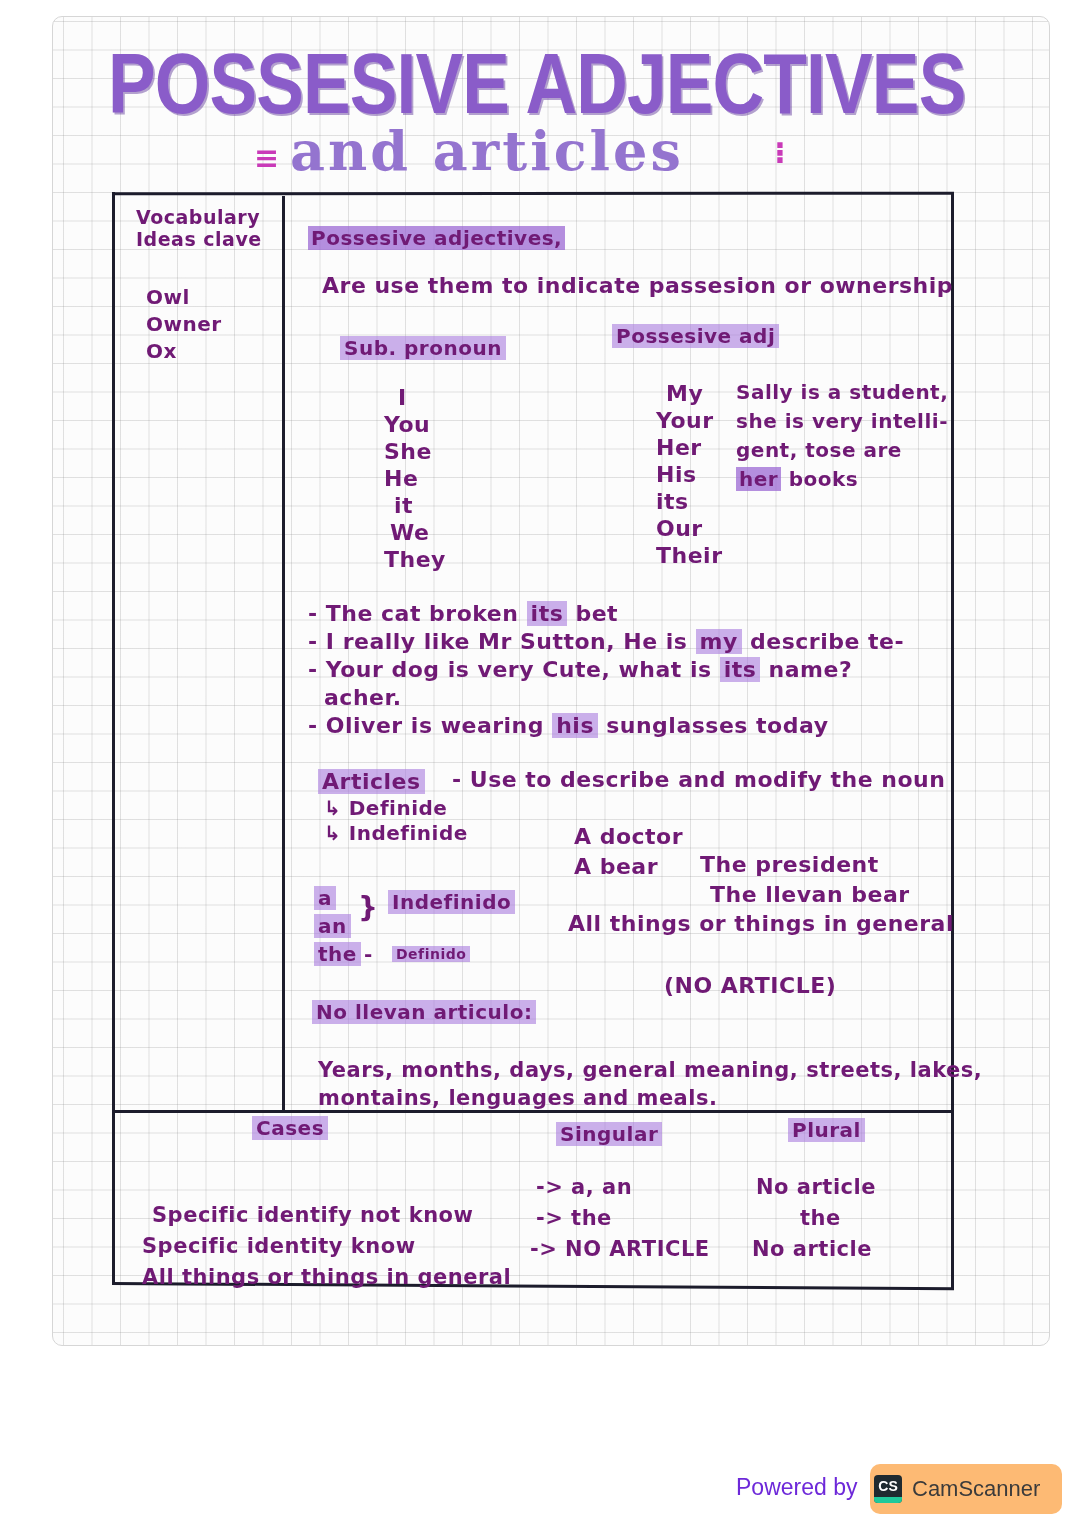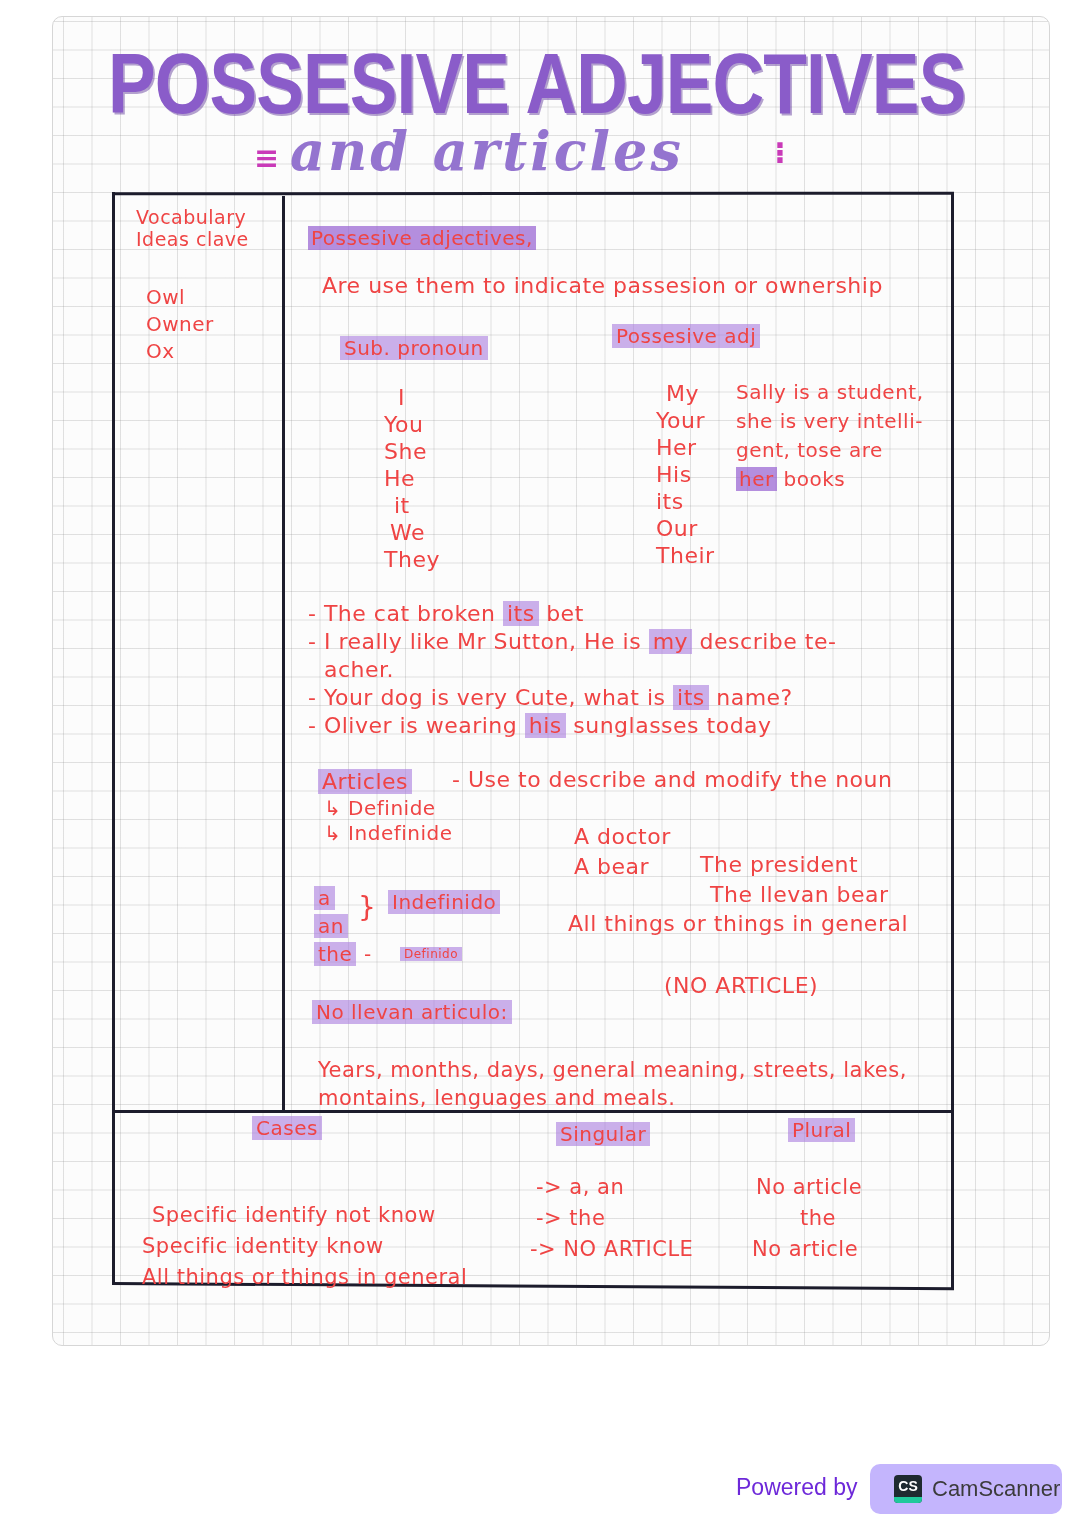--- a/index.html
+++ b/index.html
@@ -18,33 +18,33 @@
     background-position:10px 4px;
   }
   .abs { position:absolute; }
   .title {
     left:108px; top:40px; font-family:"Liberation Sans", sans-serif; font-weight:bold;
     font-size:86px; letter-spacing:-1px; color:#8a5cc9; line-height:1;
     text-shadow: 2px 2px 0 rgba(90,50,150,0.45); transform:scaleX(0.83); transform-origin:left top;
     white-space:nowrap;
   }
   .subtitle {
-    left:250px; top:120px; font-family:"DejaVu Serif", serif; font-style:italic; font-weight:bold;
+    left:250px; top:120px; font-family:"DejaVu Serif", serif; font-weight:bold;
     font-size:54px; color:#9474cf; letter-spacing:3px; line-height:1; white-space:nowrap;
   }
   .deco { color:#c93ab8; font-size:30px; font-weight:bold; line-height:0.5; width:20px; text-align:center; }
-  .hand { font-family:"DejaVu Sans", sans-serif; font-size:22px; line-height:28px; color:#ef4444; white-space:nowrap; letter-spacing:0.5px; }
+  .hand { font-family:"DejaVu Sans", sans-serif; font-size:22px; line-height:28px; color:#701a75; white-space:nowrap; letter-spacing:0.5px;font-weight:bold; }
   .hl { background:rgba(168,124,222,0.6); padding:0 4px; }
   .hl-strong { background:rgba(150,96,210,0.7); padding:0 3px; }
   .vline { position:absolute; width:3px; background:#1c1c2c; }
   .hline { position:absolute; height:3px; background:#1c1c2c; }
   .footer-label { left:736px; top:1474px; font-family:"Liberation Sans", sans-serif; font-size:23px; color:#6d28d9; }
   .cs-badge {
-    left:870px; top:1464px; width:192px; height:50px; background:#c4b5fd; border-radius:10px;
-    display:flex; align-items:center; gap:10px; padding-left:24px; box-sizing:border-box;
+    left:870px; top:1464px; width:192px; height:50px; background:#fdba74; border-radius:10px;
+    display:flex; align-items:center; gap:10px; padding-left:4px; box-sizing:border-box;
   }
   .cs-logo {
     width:28px; height:28px; background:#1f2a30; border-radius:4px; color:#fff; font-family:"Liberation Sans", sans-serif;
     font-weight:bold; font-size:14px; display:flex; align-items:center; justify-content:center; position:relative; overflow:hidden;
   }
   .cs-logo::after { content:""; position:absolute; left:0; right:0; bottom:0; height:6px; background:#1fc99b; }
   .cs-name { font-family:"Liberation Sans", sans-serif; font-size:22px; color:#3b3b3b; }
 </style>
 </head>
 <body>
@@ -110,22 +110,22 @@
   <div>gent, tose are</div>
   <div>
     <span class="hl-strong">her</span>
     <span>books</span>
   </div>
 </div>
 
 <div class="abs hand" style="left:308px;top:600px;line-height:28px;">
   <div><span>- The cat broken </span><span class="hl">its</span><span> bet</span></div>
   <div><span>- I really like Mr Sutton, He is </span><span class="hl">my</span><span> describe te-</span></div>
+  <div><span>- Your dog is very Cute, what is </span><span class="hl">its</span><span> name?</span></div>
   <div style="padding-left:16px;"><span>  acher.</span></div>
-  <div><span>- Your dog is very Cute, what is </span><span class="hl">its</span><span> name?</span></div>
   <div><span>- Oliver is wearing </span><span class="hl">his</span><span> sunglasses today</span></div>
 </div>
 
 <div class="abs hand" style="left:318px;top:768px;">
   <span class="hl">Articles</span>
 </div>
 <div class="abs hand" style="left:452px;top:766px;">- Use to describe and modify the noun</div>
 <div class="abs hand" style="left:324px;top:796px;font-size:20px;line-height:25px;">
   <div>↳ Definide</div>
   <div>↳ Indefinide</div>
@@ -142,21 +142,21 @@
 <div class="abs hand" style="left:314px;top:884px;font-size:20px;line-height:28px;">
   <div><span class="hl">a</span></div>
   <div><span class="hl">an</span></div>
   <div><span class="hl">the</span></div>
 </div>
 <div class="abs hand" style="left:358px;top:894px;font-size:28px;">}</div>
 <div class="abs hand" style="left:388px;top:888px;font-size:20px;">
   <span class="hl">Indefinido</span>
 </div>
 <div class="abs hand" style="left:364px;top:940px;font-size:20px;">-</div>
-<div class="abs hand" style="left:392px;top:940px;font-size:12px;margin-left:8px;">
+<div class="abs hand" style="left:392px;top:940px;font-size:14px;">
   <span class="hl">Definido</span>
 </div>
 <div class="abs hand" style="left:568px;top:910px;">All things or things in general</div>
 <div class="abs hand" style="left:664px;top:940px;margin-top:32px;">(NO ARTICLE)</div>
 
 <div class="abs hand" style="left:312px;top:998px;font-size:20px;">
   <span class="hl">No llevan articulo:</span>
 </div>
 <div class="abs hand" style="left:318px;top:1056px;font-size:21px;line-height:28px;">
   <div>Years, months, days, general meaning, streets, lakes,</div>

